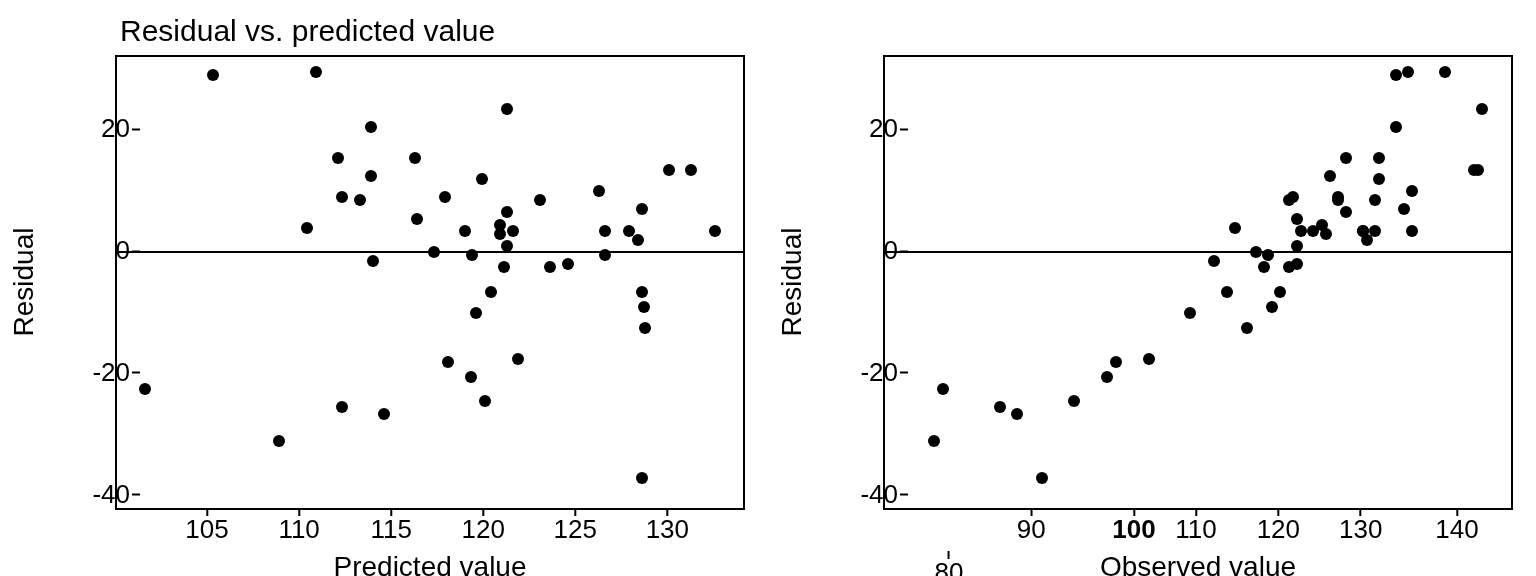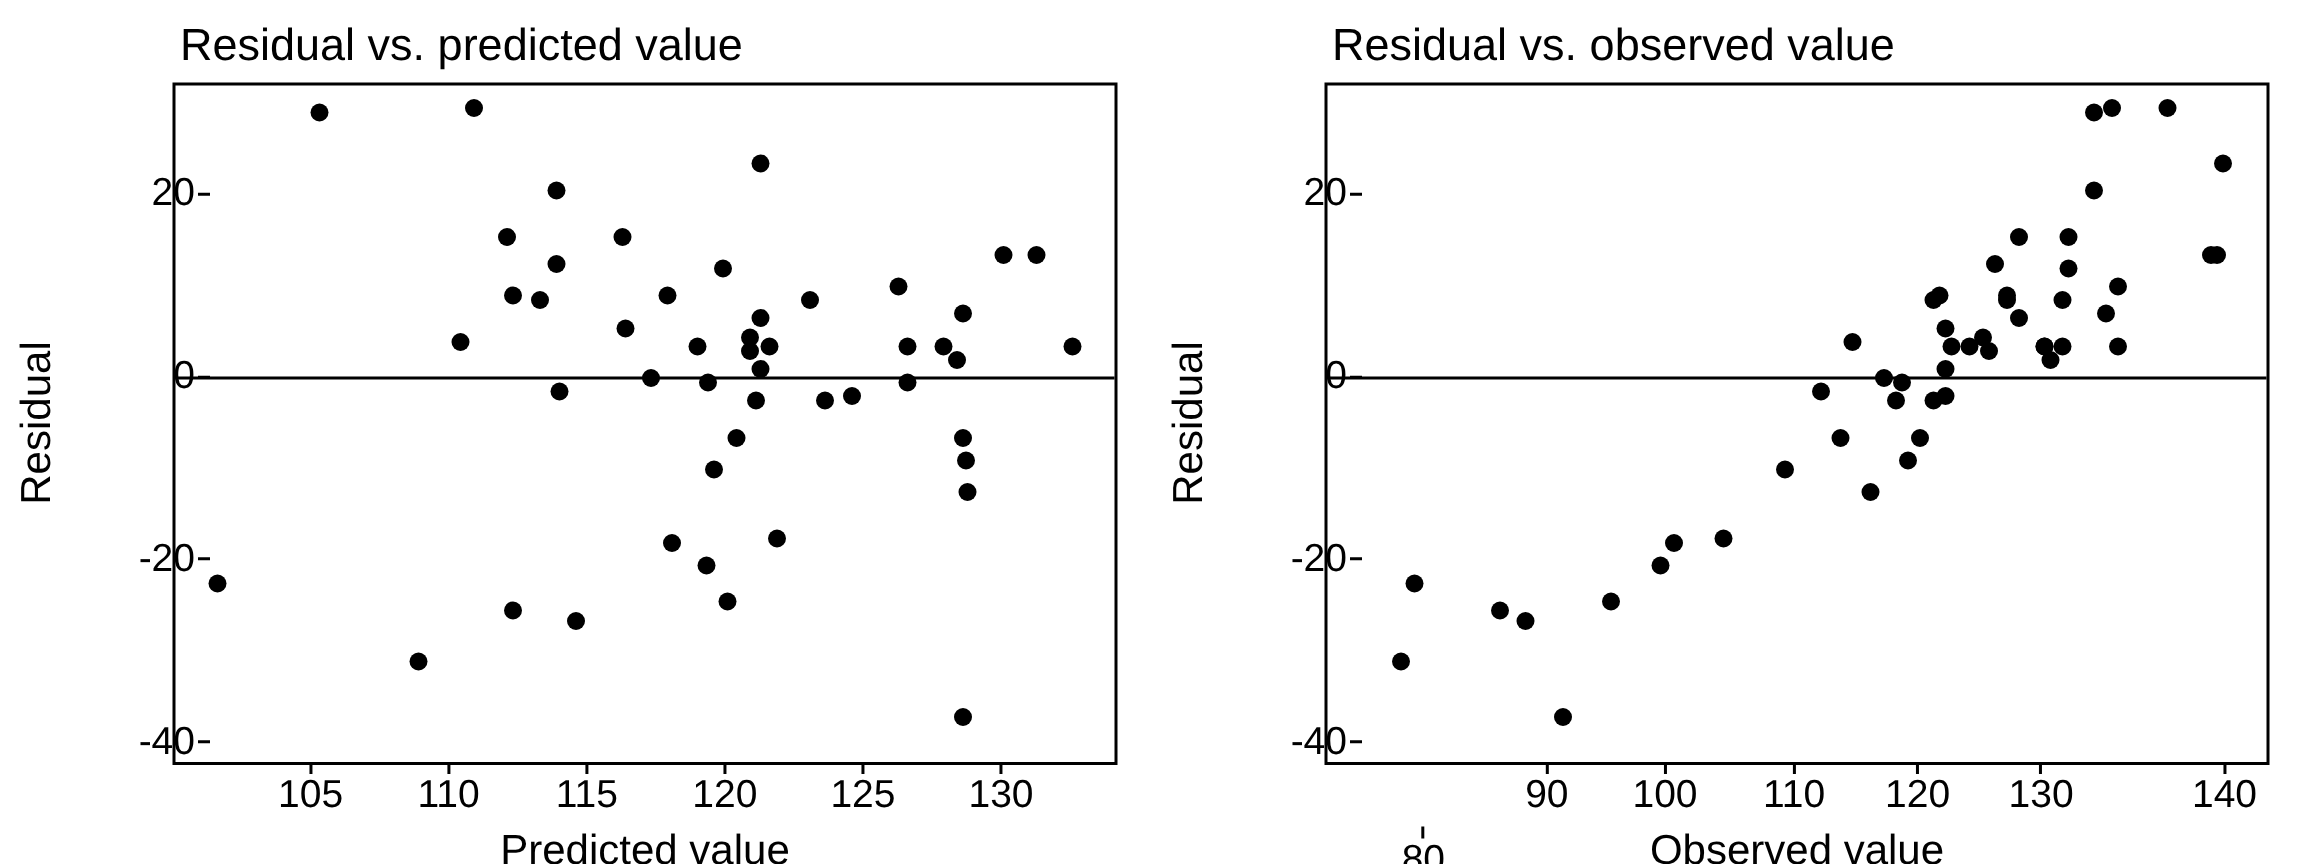--- a/index.html
+++ b/index.html
@@ -175,21 +175,20 @@
       <div class="tick-y" style="top: 250.027px;">0<span class="mark"></span></div>
       <div class="tick-y" style="top: 128.135px;">20<span class="mark"></span></div>
       <div class="tick-x" style="left: 207.059px;">105<span class="mark"></span></div>
       <div class="tick-x" style="left: 299.118px;">110<span class="mark"></span></div>
       <div class="tick-x" style="left: 391.176px;">115<span class="mark"></span></div>
       <div class="tick-x" style="left: 483.235px;">120<span class="mark"></span></div>
       <div class="tick-x" style="left: 575.294px;">125<span class="mark"></span></div>
       <div class="tick-x" style="left: 667.353px;">130<span class="mark"></span></div>
     </div>
   <div class="panel panel-right">
-    <div class="title">Residual vs. observed value</div>
     <div class="y-label">Residual</div>
     <div class="x-label">Observed value</div>
     <div class="plot-area">
         <div class="zero-line" style="top: 194.027px;"></div>
         <div class="pt" style="left: 49.4211px; top: 383.959px;"></div>
         <div class="pt" style="left: 57.6579px; top: 332.155px;"></div>
         <div class="pt" style="left: 115.316px; top: 350.439px;"></div>
         <div class="pt" style="left: 131.789px; top: 356.534px;"></div>
         <div class="pt" style="left: 156.5px; top: 420.527px;"></div>
         <div class="pt" style="left: 189.447px; top: 344.345px;"></div>
@@ -238,19 +237,19 @@
         <div class="pt" style="left: 588.934px; top: 112.75px;"></div>
         <div class="pt" style="left: 593.053px; top: 112.75px;"></div>
         <div class="pt" style="left: 597.171px; top: 51.8041px;"></div>
       </div>
   <div class="tick-y" style="top: 493.811px;">-40<span class="mark"></span></div>
       <div class="tick-y" style="top: 371.919px;">-20<span class="mark"></span></div>
       <div class="tick-y" style="top: 250.027px;">0<span class="mark"></span></div>
       <div class="tick-y" style="top: 128.135px;">20<span class="mark"></span></div>
       <div class="tick-x" style="left: 180.895px; margin-top: 43px;">80<span class="mark"></span></div>
       <div class="tick-x" style="left: 263.263px;">90<span class="mark"></span></div>
-      <div class="tick-x" style="left: 342px;">100<span class="mark"></span></div>
+      <div class="tick-x" style="left: 366px; font-weight: bold;">100<span class="mark"></span></div>
       <div class="tick-x" style="left: 428px;">110<span class="mark"></span></div>
       <div class="tick-x" style="left: 510.368px;">120<span class="mark"></span></div>
       <div class="tick-x" style="left: 592.737px;">130<span class="mark"></span></div>
-      <div class="tick-x" style="left: 715px;">140<span class="mark"></span></div>
+      <div class="tick-x" style="left: 689px;">140<span class="mark"></span></div>
     </div>
 </div>
 
 </body></html>

